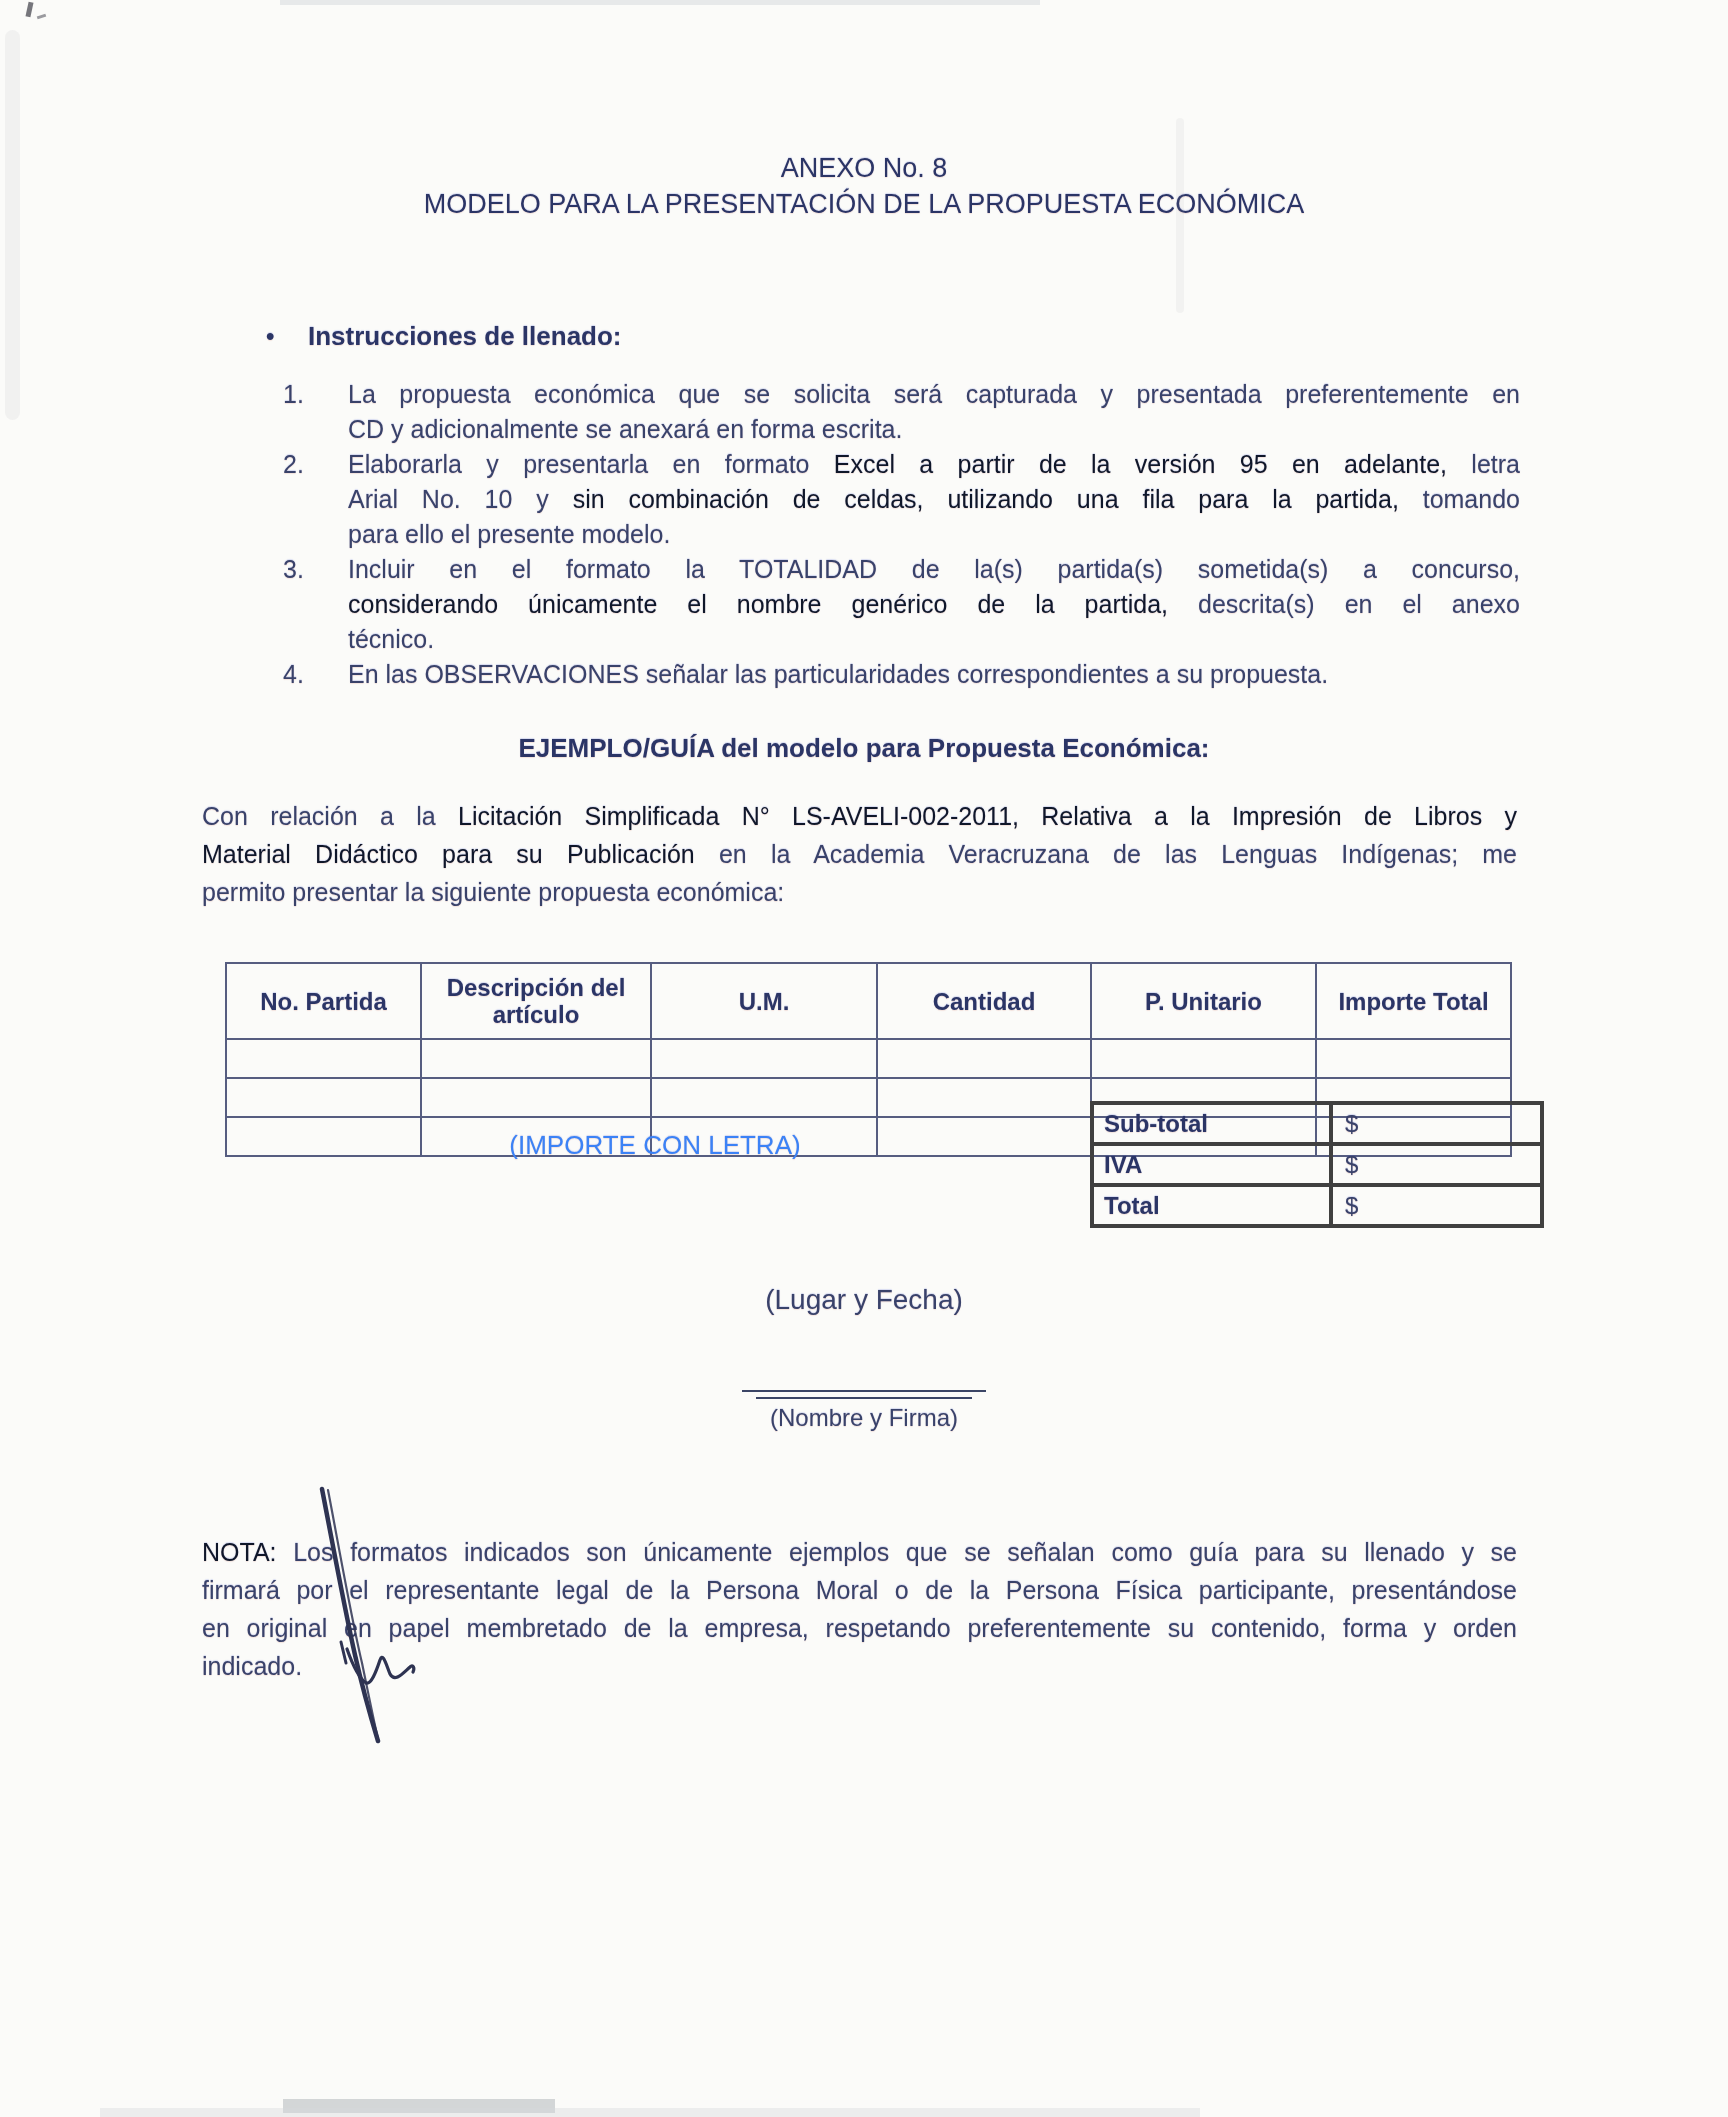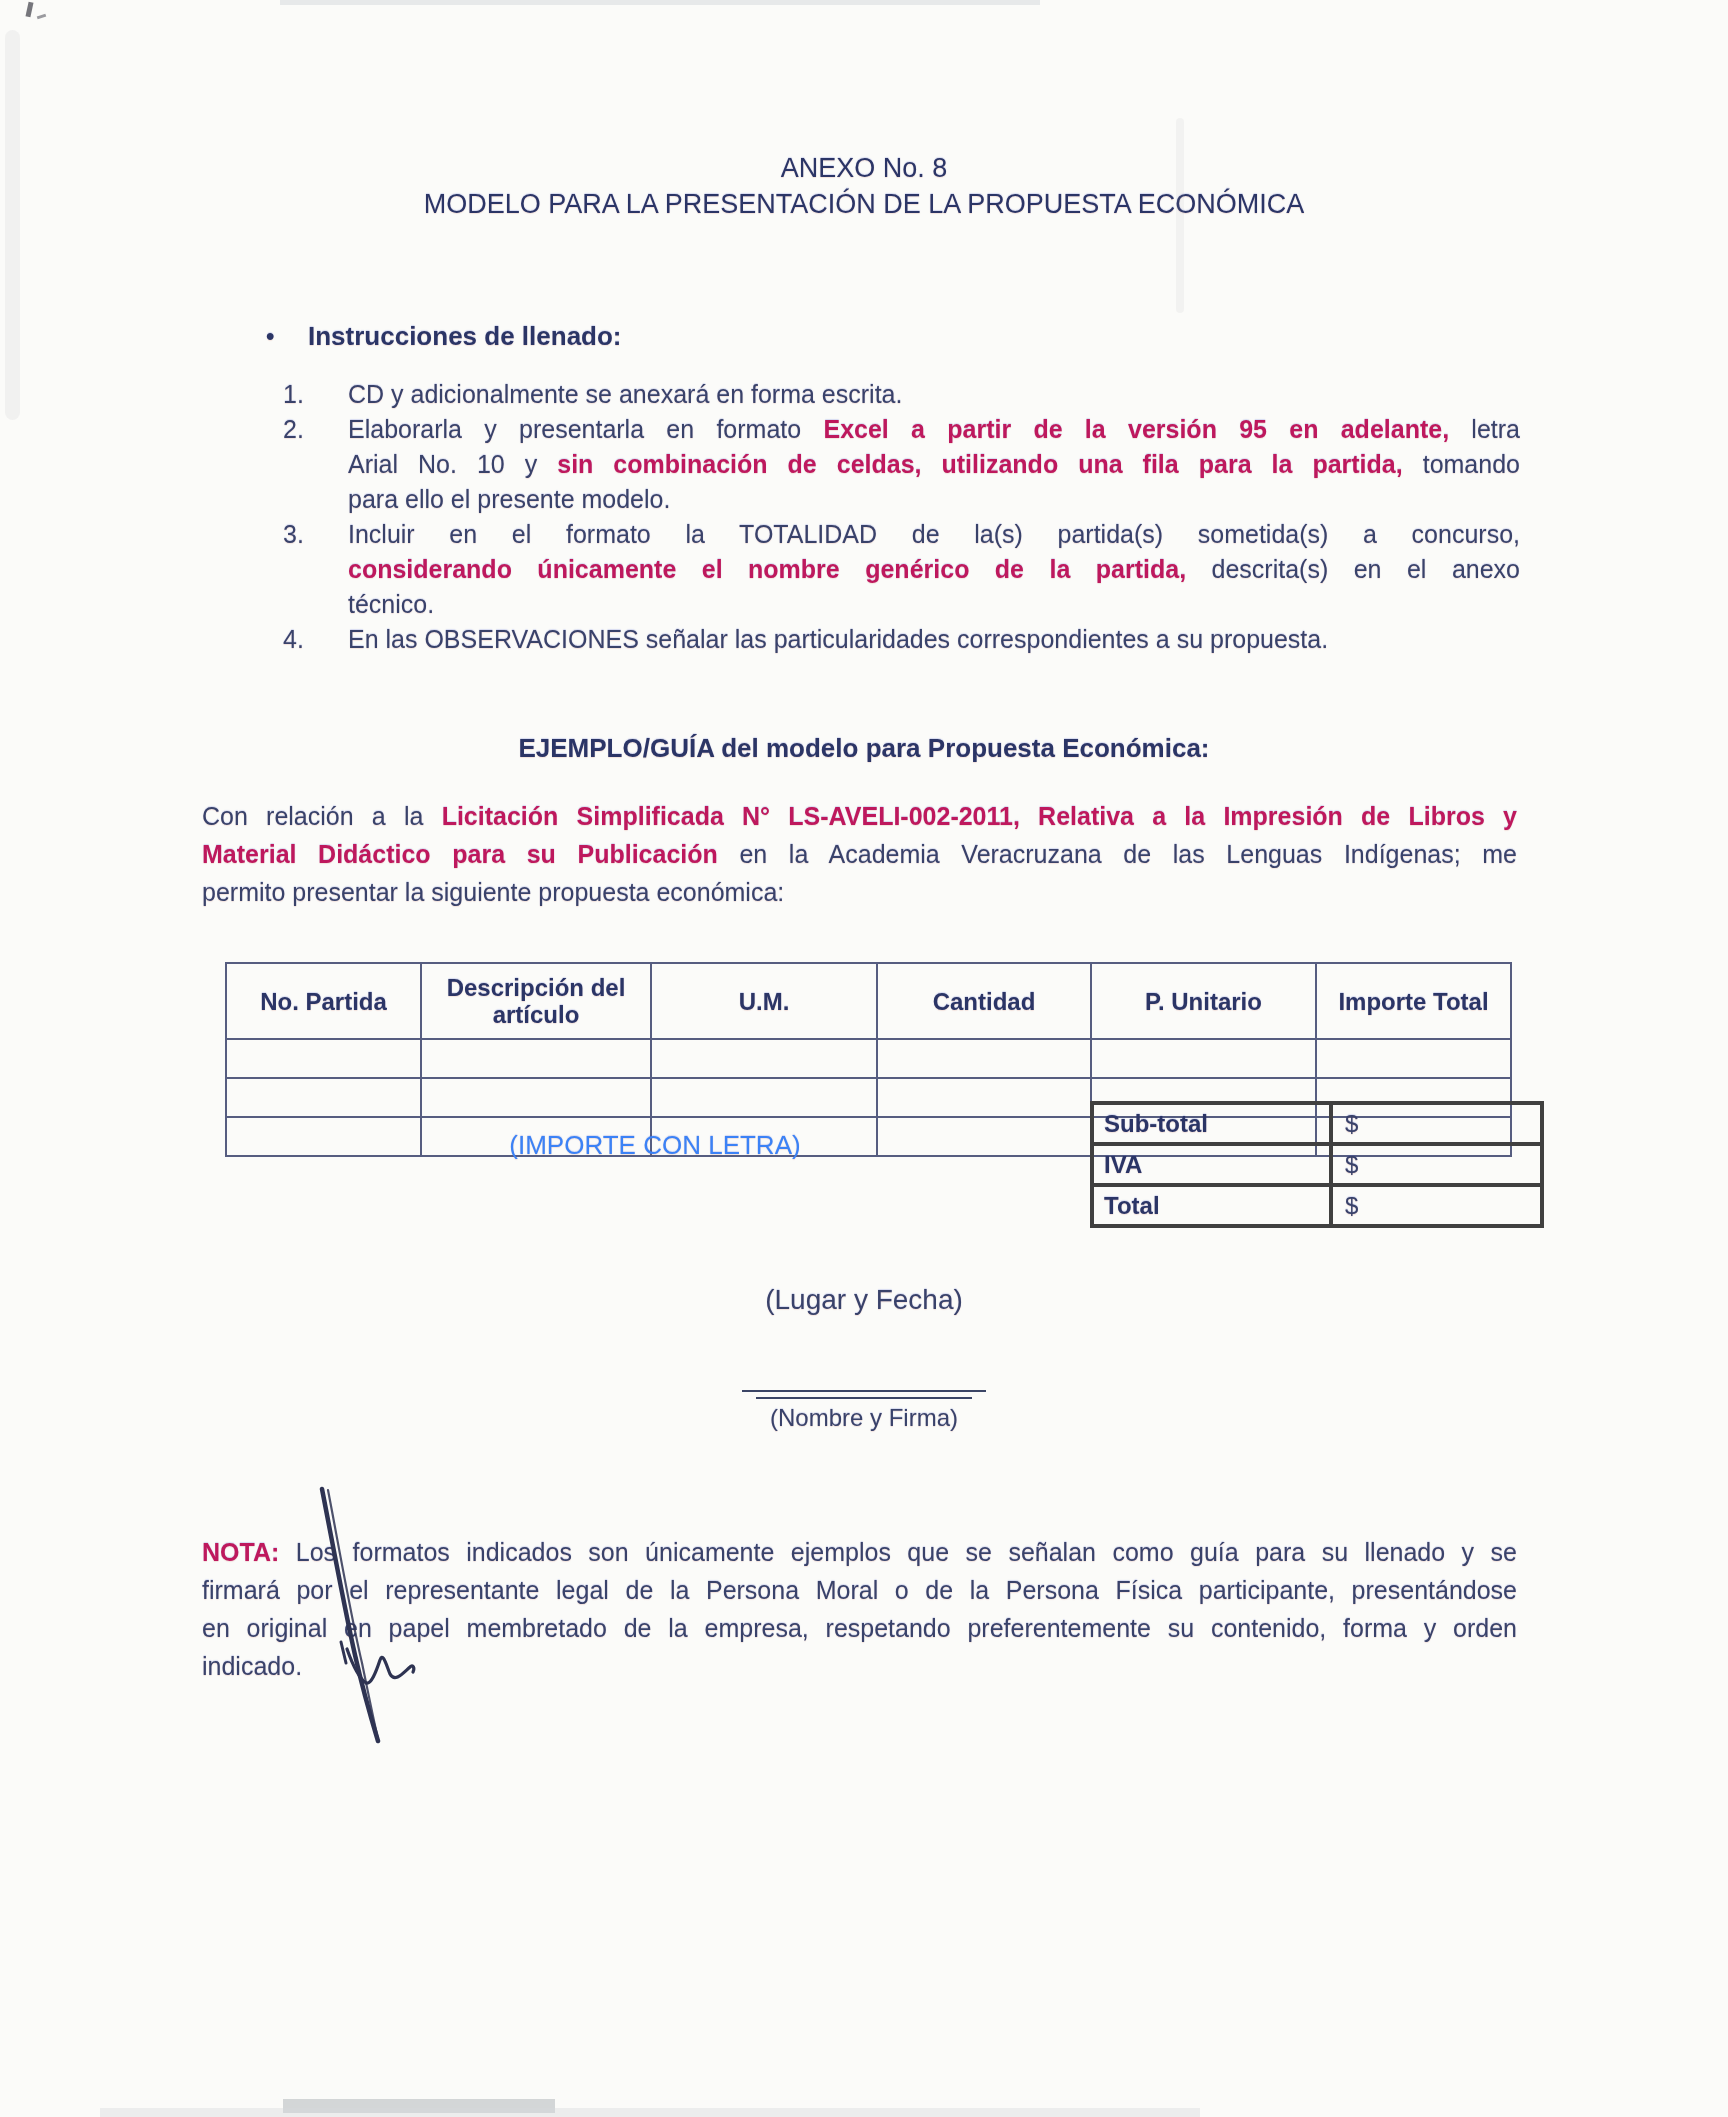--- a/index.html
+++ b/index.html
@@ -7,21 +7,21 @@
     position:relative;
     width:1728px;height:2117px;
     margin:0 auto;
     background:#fbfbf9;
     overflow:hidden;
     font-family:"Liberation Sans","DejaVu Sans",sans-serif;
     color:#39426a;
     
     text-shadow:0 1px 1px rgba(190,70,50,.14),0 -1px 1px rgba(50,70,200,.18);
   }
-  .b{font-weight:bold;color:#be185d;}
+  .b{font-weight:normal;color:#0f172a;}
   .abs{position:absolute;}
 
   
   .title-block{top:150px;left:0;width:1728px;text-align:center;
     font-size:27px;font-weight:normal;color:#2b3566;line-height:36px;}
 
   
   .instr-heading{top:321px;left:266px;display:flex;align-items:flex-start;
     font-size:26px;font-weight:bold;color:#2b3566;}
   .instr-heading .bullet{width:22px;margin-right:20px;font-size:24px;line-height:30px;}
@@ -92,20 +92,21 @@
 
   <div class="abs instr-heading">
     <div class="bullet">•</div>
     <div>Instrucciones de llenado:</div>
   </div>
 
   <div class="abs list">
     <div class="list-item">
       <div class="num">1.</div>
       <div class="item-lines">
+        <div class="jline"><span>La propuesta económica que se solicita será capturada y presentada preferentemente en</span></div>
         <div class="lline"><span>CD y adicionalmente se anexará en forma escrita.</span></div>
       </div>
     </div>
     <div class="list-item">
       <div class="num">2.</div>
       <div class="item-lines">
         <div class="jline"><span>Elaborarla y presentarla en formato </span><span class="b">Excel a partir de la versión 95 en adelante,</span><span> letra</span></div>
         <div class="jline"><span>Arial No. 10 y </span><span class="b">sin combinación de celdas, utilizando una fila para la partida,</span><span> tomando</span></div>
         <div class="lline"><span>para ello el presente modelo.</span></div>
       </div>

